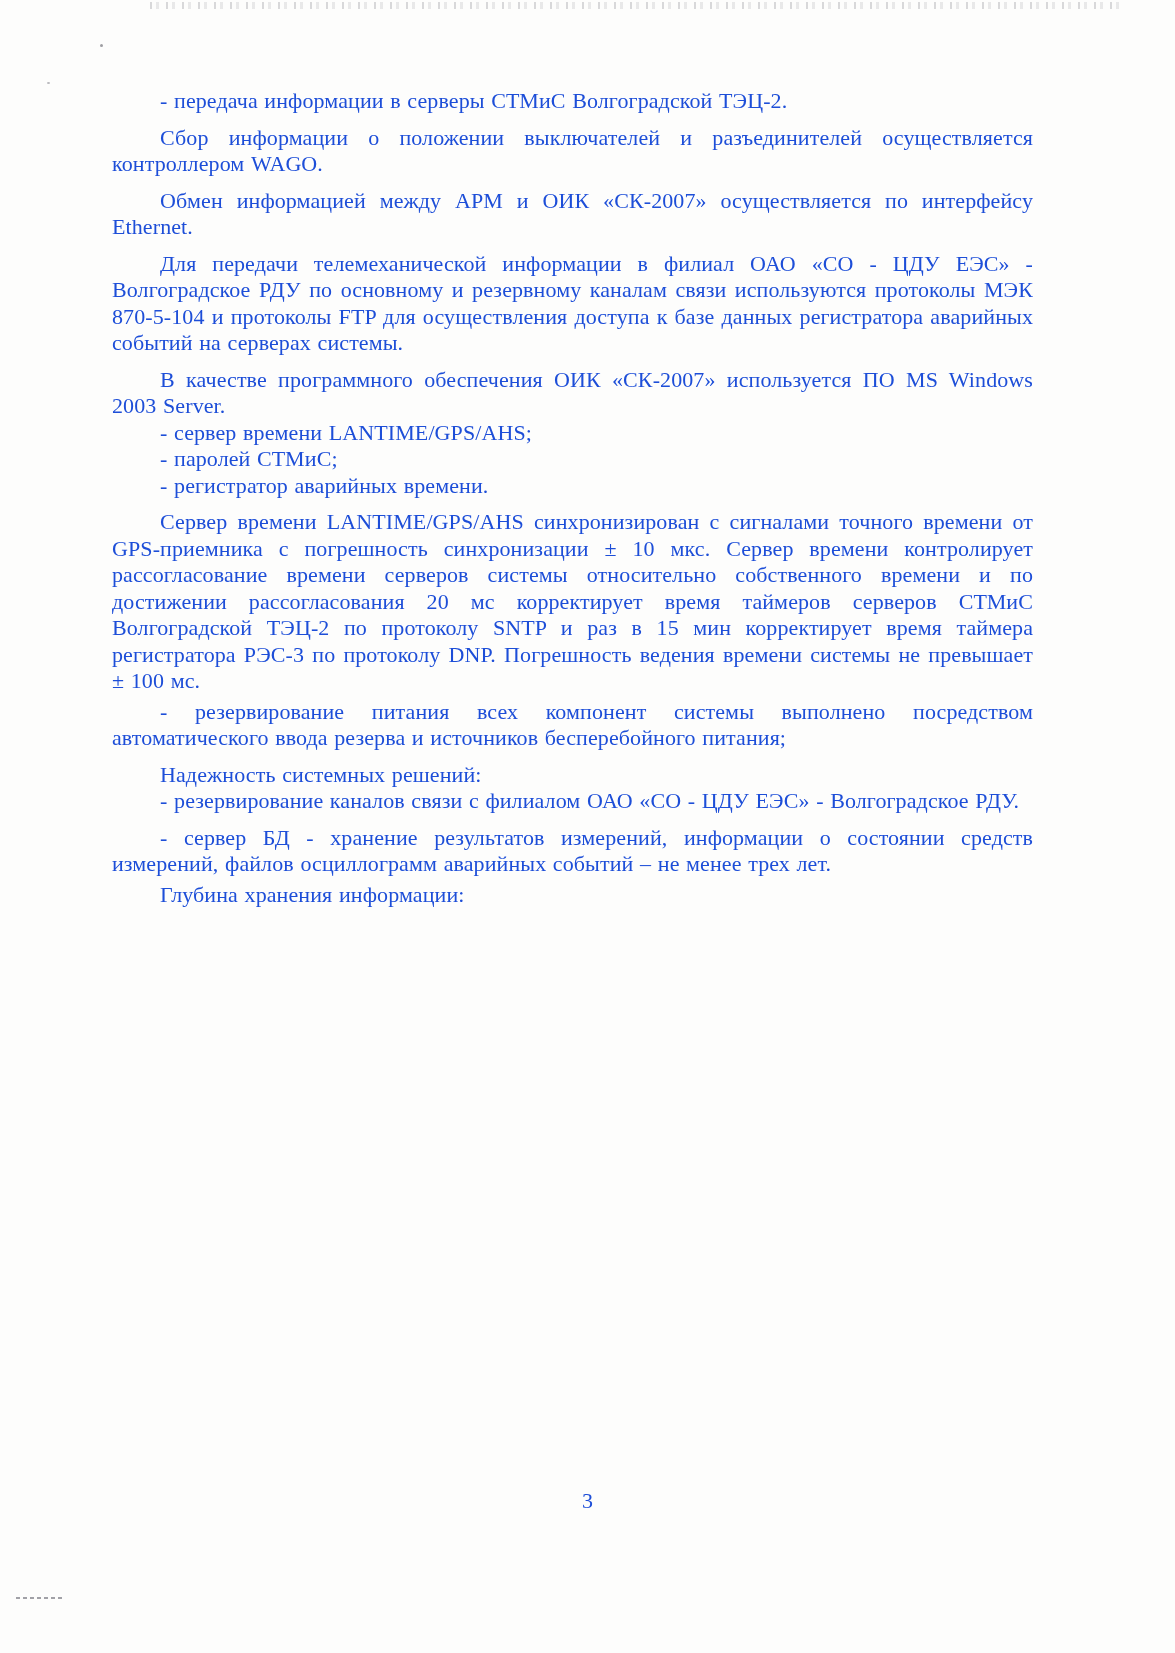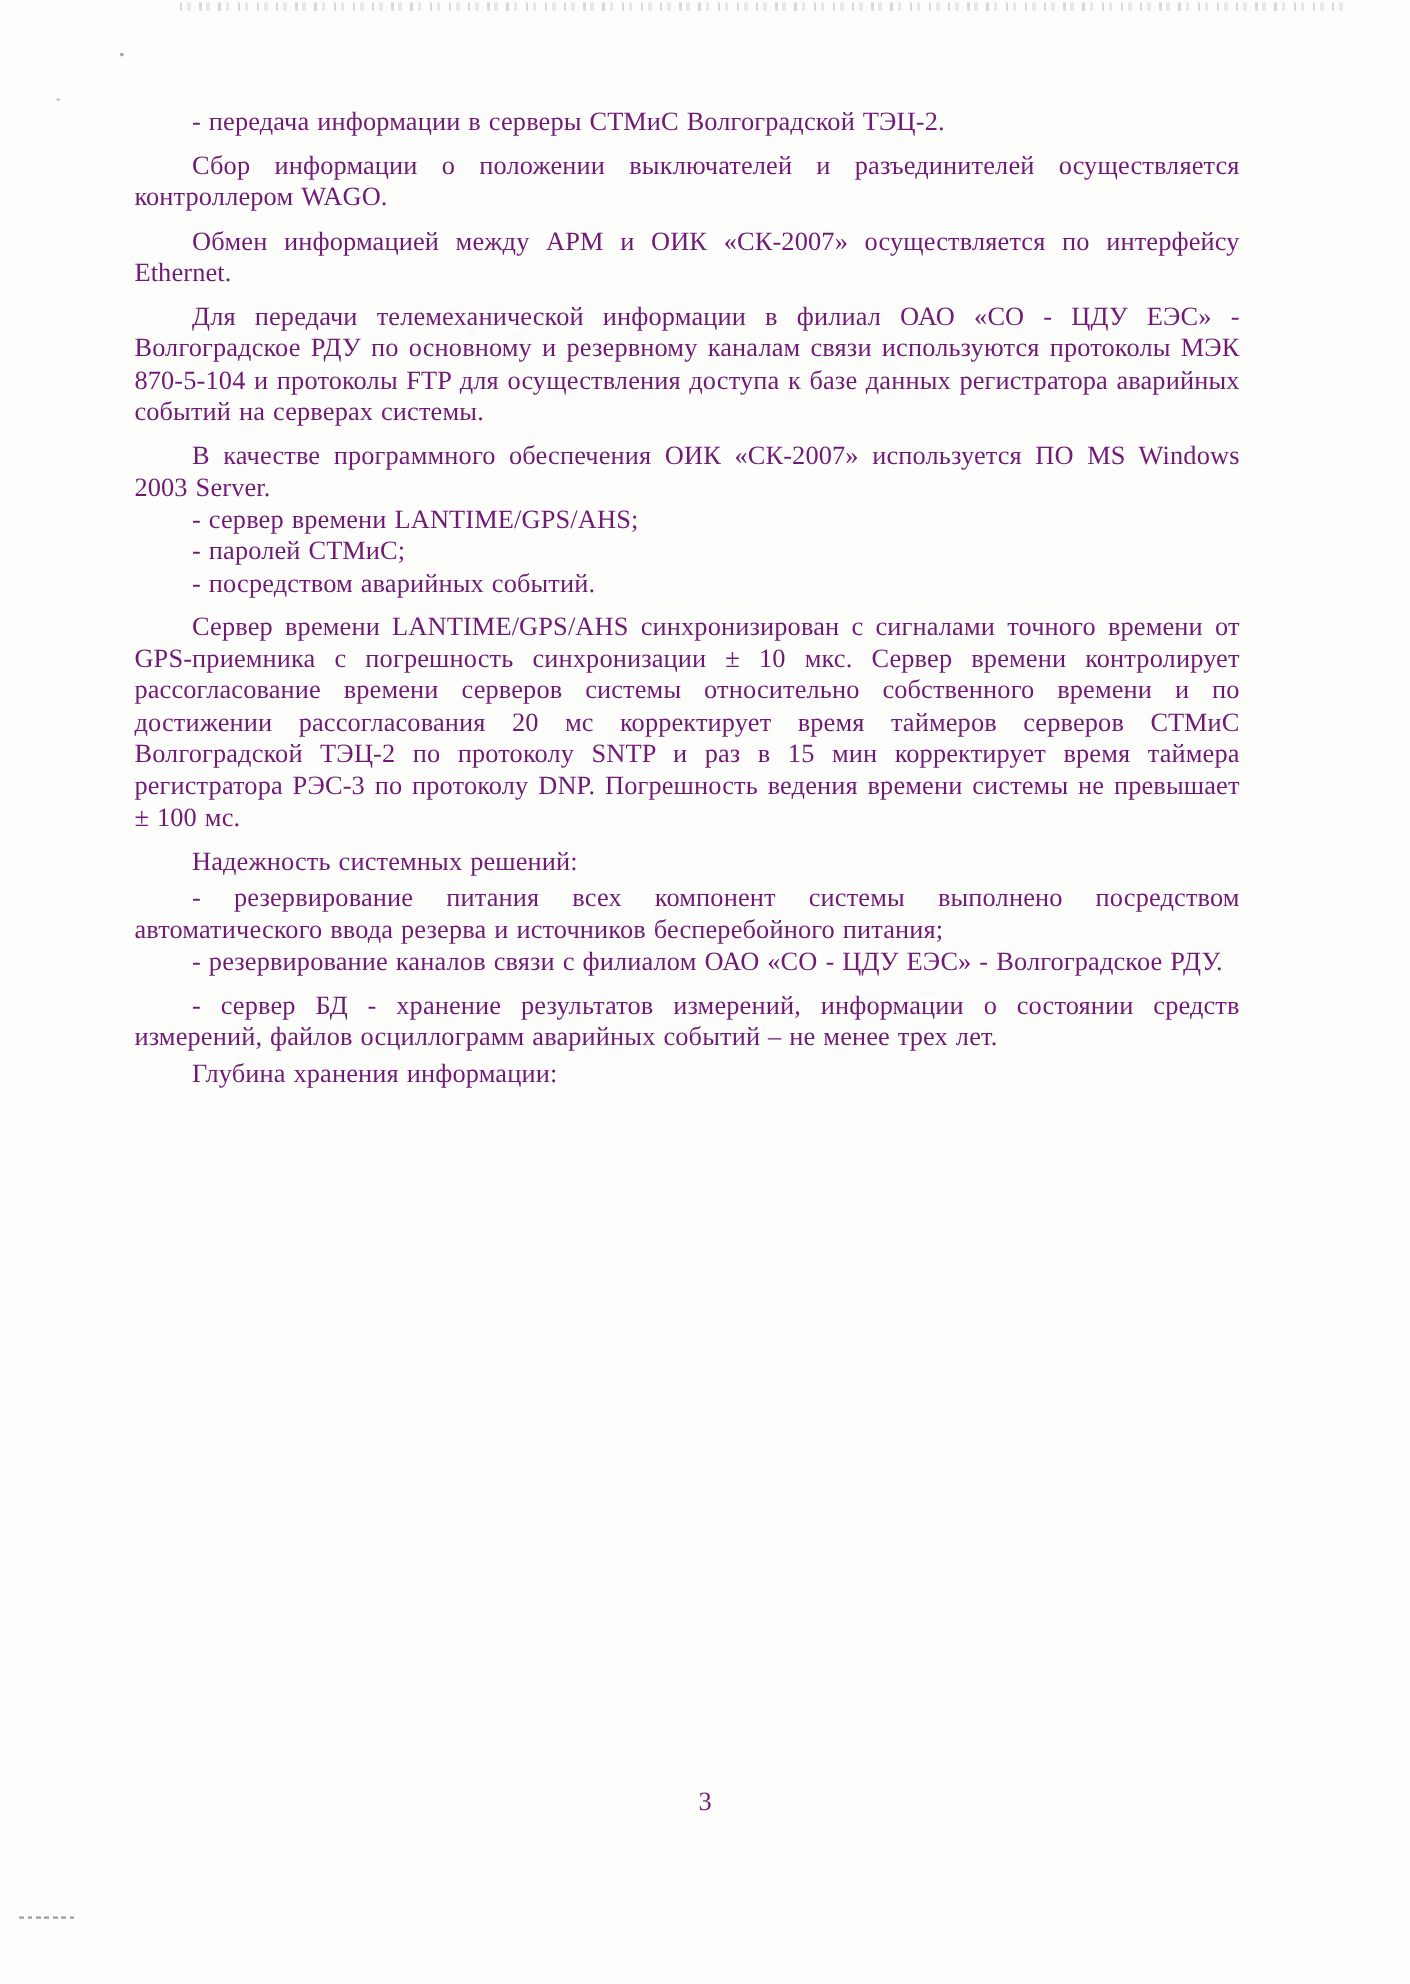--- a/index.html
+++ b/index.html
@@ -7,21 +7,21 @@
     padding: 0;
     background: #ffffff;
   }
   .page {
     position: relative;
     width: 1175px;
     height: 1653px;
     background: #fdfdfc;
     overflow: hidden;
     font-family: "Liberation Serif", "DejaVu Serif", serif;
-    color: #701a75;
+    color: #1d4ed8;
   }
   
   .scan-artifact-top {
     position: absolute;
     top: 2px;
     left: 150px;
     right: 55px;
     height: 7px;
     background: repeating-linear-gradient(
       90deg,
@@ -103,24 +103,24 @@
   <div class="scan-speck-2"></div>
 
   <div class="content">
       <p class="para">- передача информации в серверы СТМиС Волгоградской ТЭЦ-2.</p>
       <p class="para spaced">Сбор информации о положении выключателей и разъединителей осуществляется контроллером WAGO.</p>
       <p class="para spaced">Обмен информацией между АРМ и ОИК «СК-2007» осуществляется по интерфейсу Ethernet.</p>
       <p class="para spaced">Для передачи телемеханической информации в филиал ОАО «СО - ЦДУ ЕЭС» - Волгоградское РДУ по основному и резервному каналам связи используются протоколы МЭК 870-5-104 и протоколы FTP для осуществления доступа к базе данных регистратора аварийных событий на серверах системы.</p>
       <p class="para spaced">В качестве программного обеспечения ОИК «СК-2007» используется ПО MS Windows 2003 Server.</p>
       <p class="para">- сервер времени LANTIME/GPS/AHS;</p>
       <p class="para">- паролей СТМиС;</p>
-      <p class="para">- посредством аварийных событий.</p>
+      <p class="para">- регистратор аварийных времени.</p>
       <p class="para spaced">Сервер времени LANTIME/GPS/AHS синхронизирован с сигналами точного времени от GPS-приемника с погрешность синхронизации ± 10 мкс. Сервер времени контролирует рассогласование времени серверов системы относительно собственного времени и по достижении рассогласования 20 мс корректирует время таймеров серверов СТМиС Волгоградской ТЭЦ-2 по протоколу SNTP и раз в 15 мин корректирует время таймера регистратора РЭС-3 по протоколу DNP. Погрешность ведения времени системы не превышает ± 100 мс.</p>
+      <p class="para small-gap">- резервирование питания всех компонент системы выполнено посредством  автоматического ввода резерва и источников бесперебойного питания;</p>
       <p class="para spaced">Надежность системных решений:</p>
-      <p class="para small-gap">- резервирование питания всех компонент системы выполнено посредством  автоматического ввода резерва и источников бесперебойного питания;</p>
       <p class="para">- резервирование каналов связи с филиалом ОАО «СО - ЦДУ ЕЭС» - Волгоградское РДУ.</p>
       <p class="para spaced">- сервер БД - хранение результатов измерений, информации о состоянии средств измерений, файлов осциллограмм аварийных событий – не менее трех лет.</p>
       <p class="para small-gap">Глубина хранения информации:</p>
     </div>
 
   <div class="page-number">3</div>
 
   <div class="scan-artifact-bottom"></div>
 
 </div>

